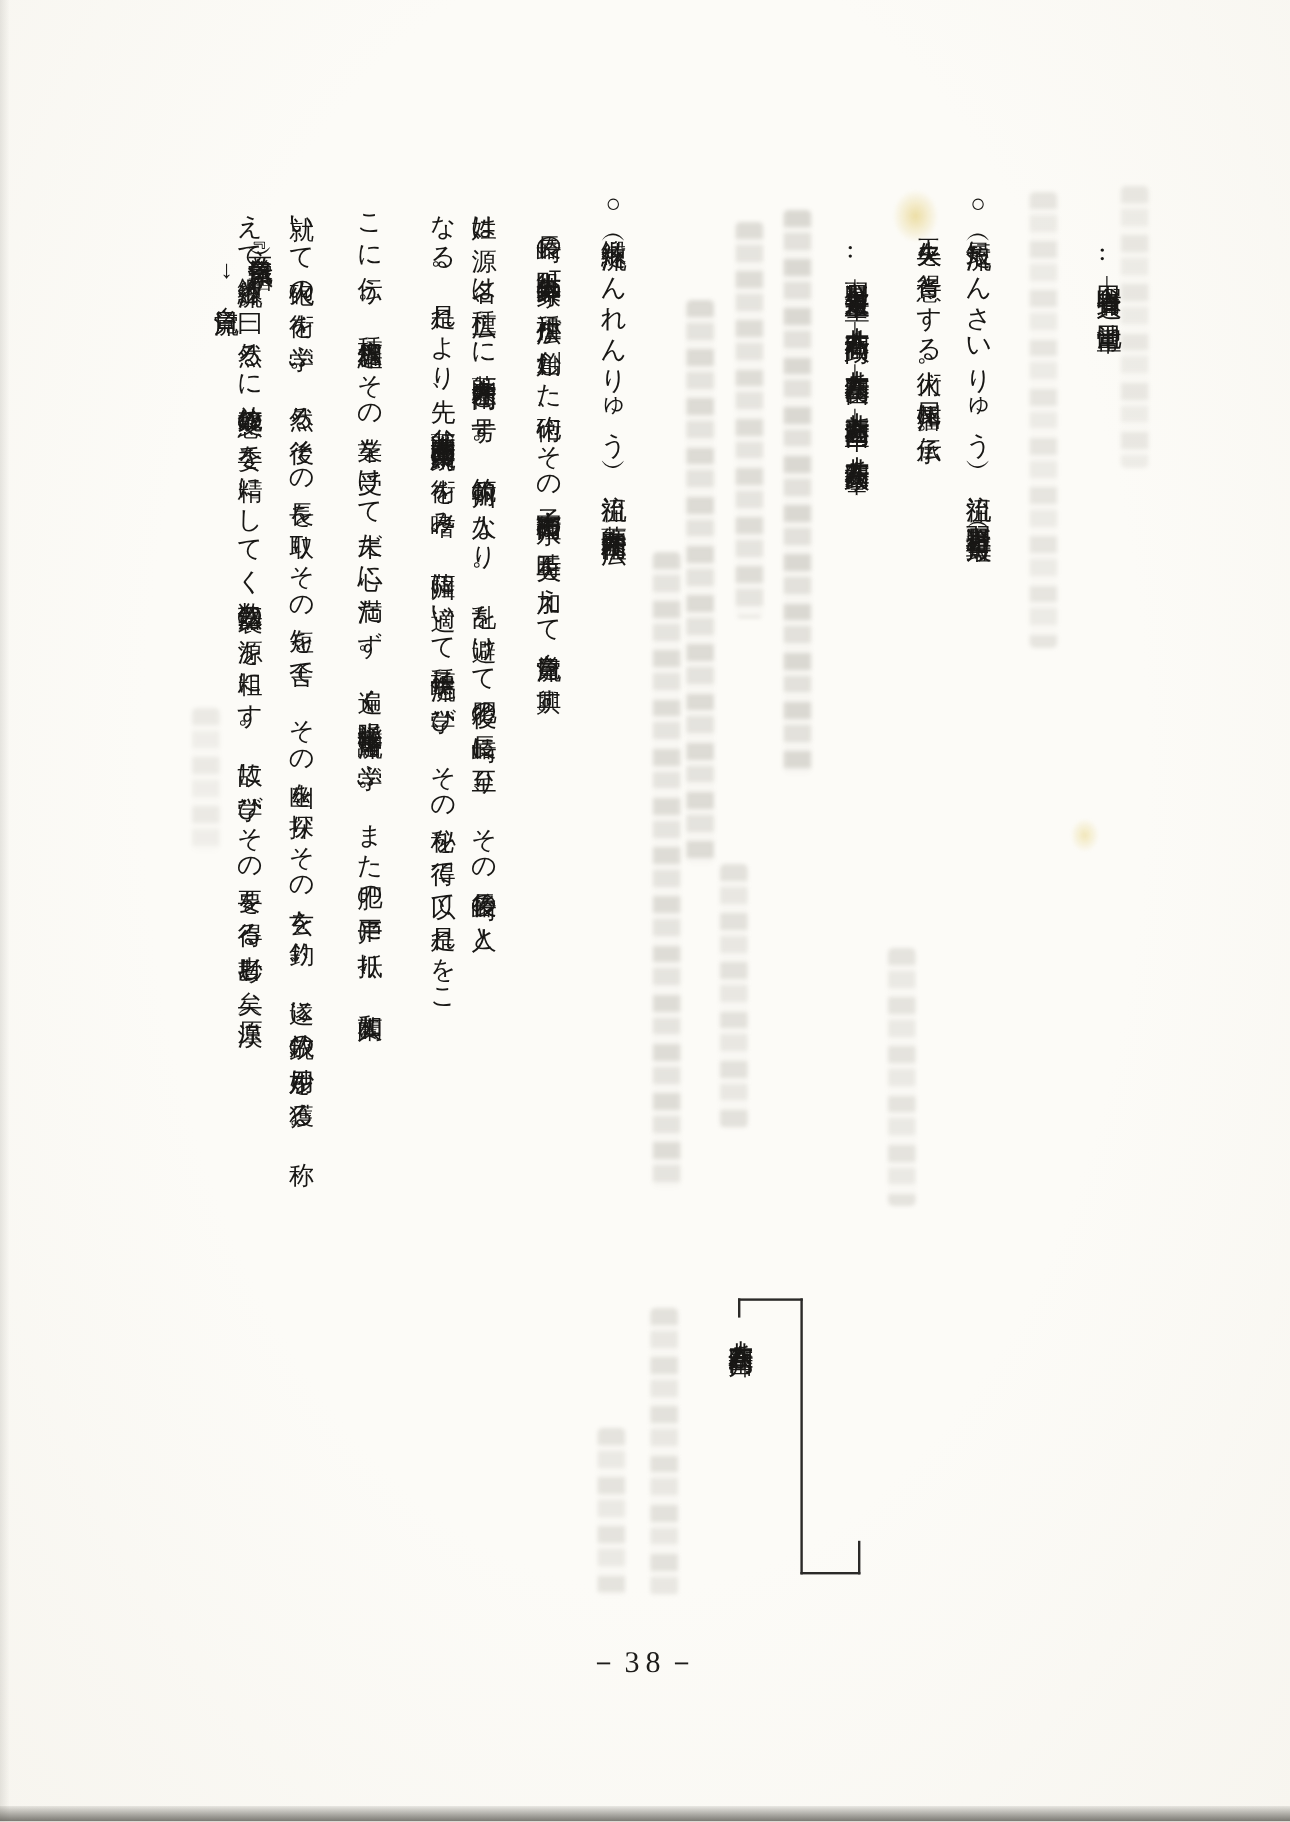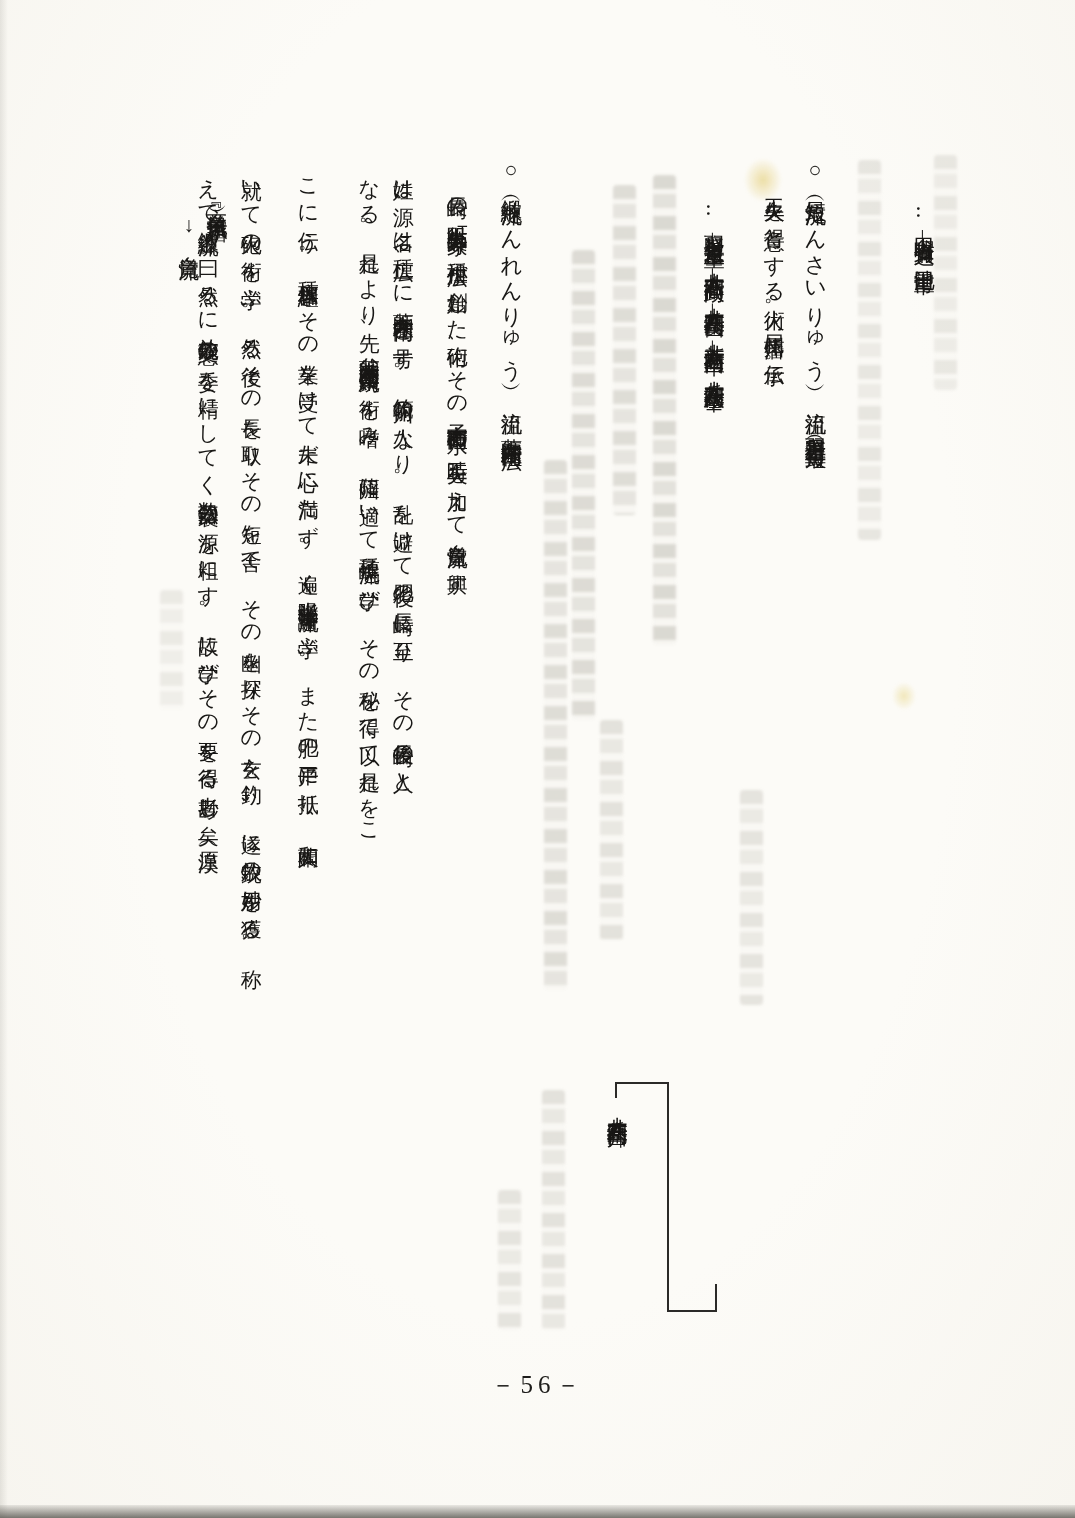--- a/index.html
+++ b/index.html
@@ -132,18 +132,18 @@
 
   <div class="vcol" style="left:237px; top:164px;">就いて火砲の術を学ぶ。然る後その長を取りその短を舎て、その幽を探りその玄を釣り、遂に放銃の妙用を獲る。称</div>
 
   <div class="vcol" style="left:194px; top:164px;">えて鍛練流と曰。然るに放銃変態の委を精にしてく数法器製の源を粗にす。故に学びその要を得る者尠し矣。（原漢</div>
 
   <div class="vcol" style="left:146px; top:164px;">
     <span>文）『自覚流伝系譜』</span>
     <span class="upright gap-before">↓自覚流</span>
   </div>
 
-  <div class="page-number">－56－</div>
+  <div class="page-number">－38－</div>
 
   <div class="left-edge"></div>
   <div class="bottom-edge"></div>
 
 </div>
 
 </body></html>

